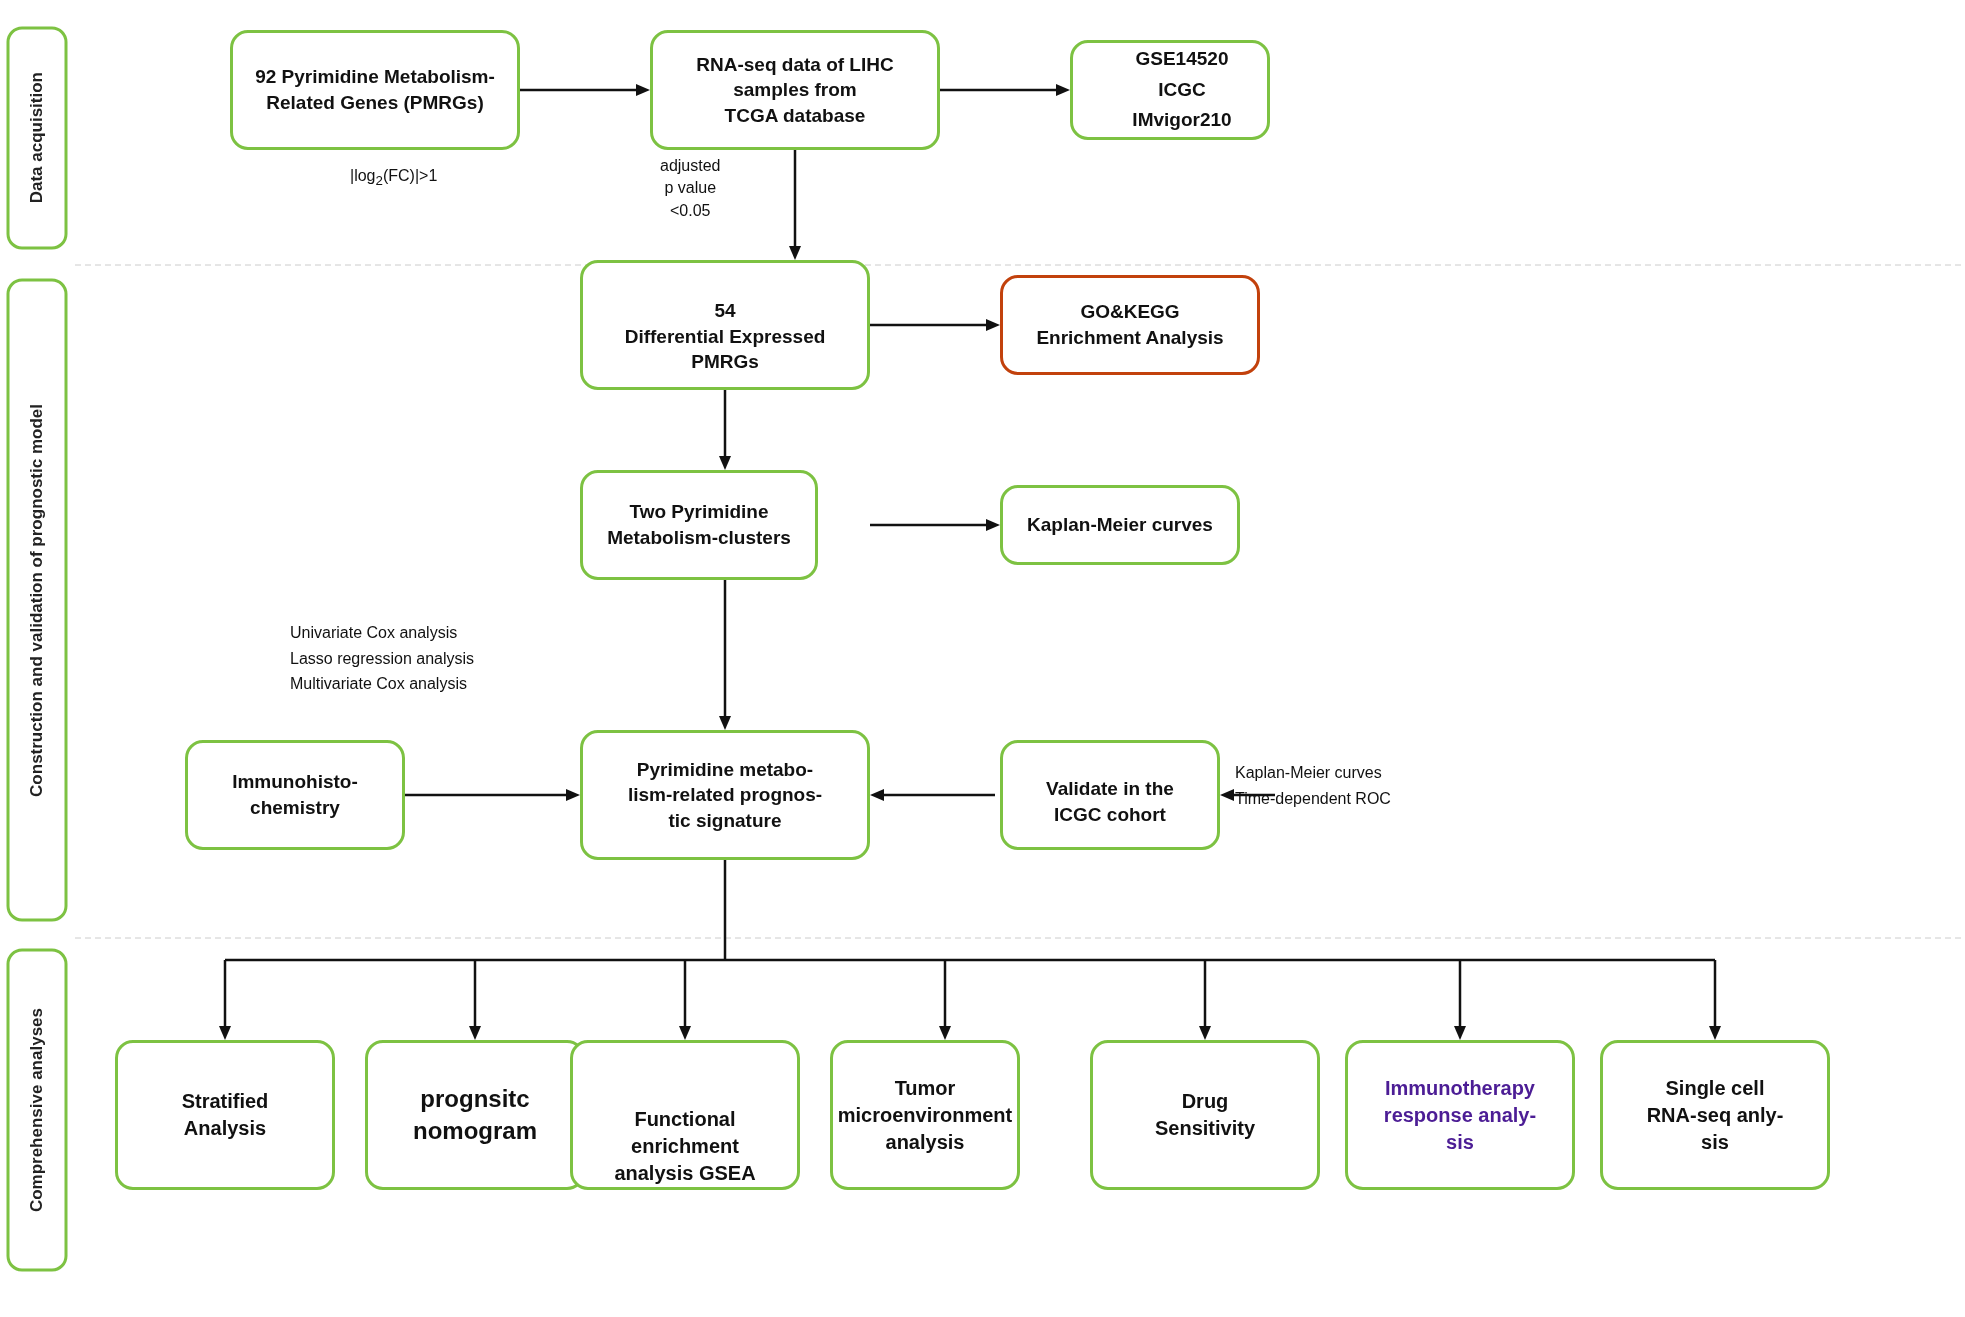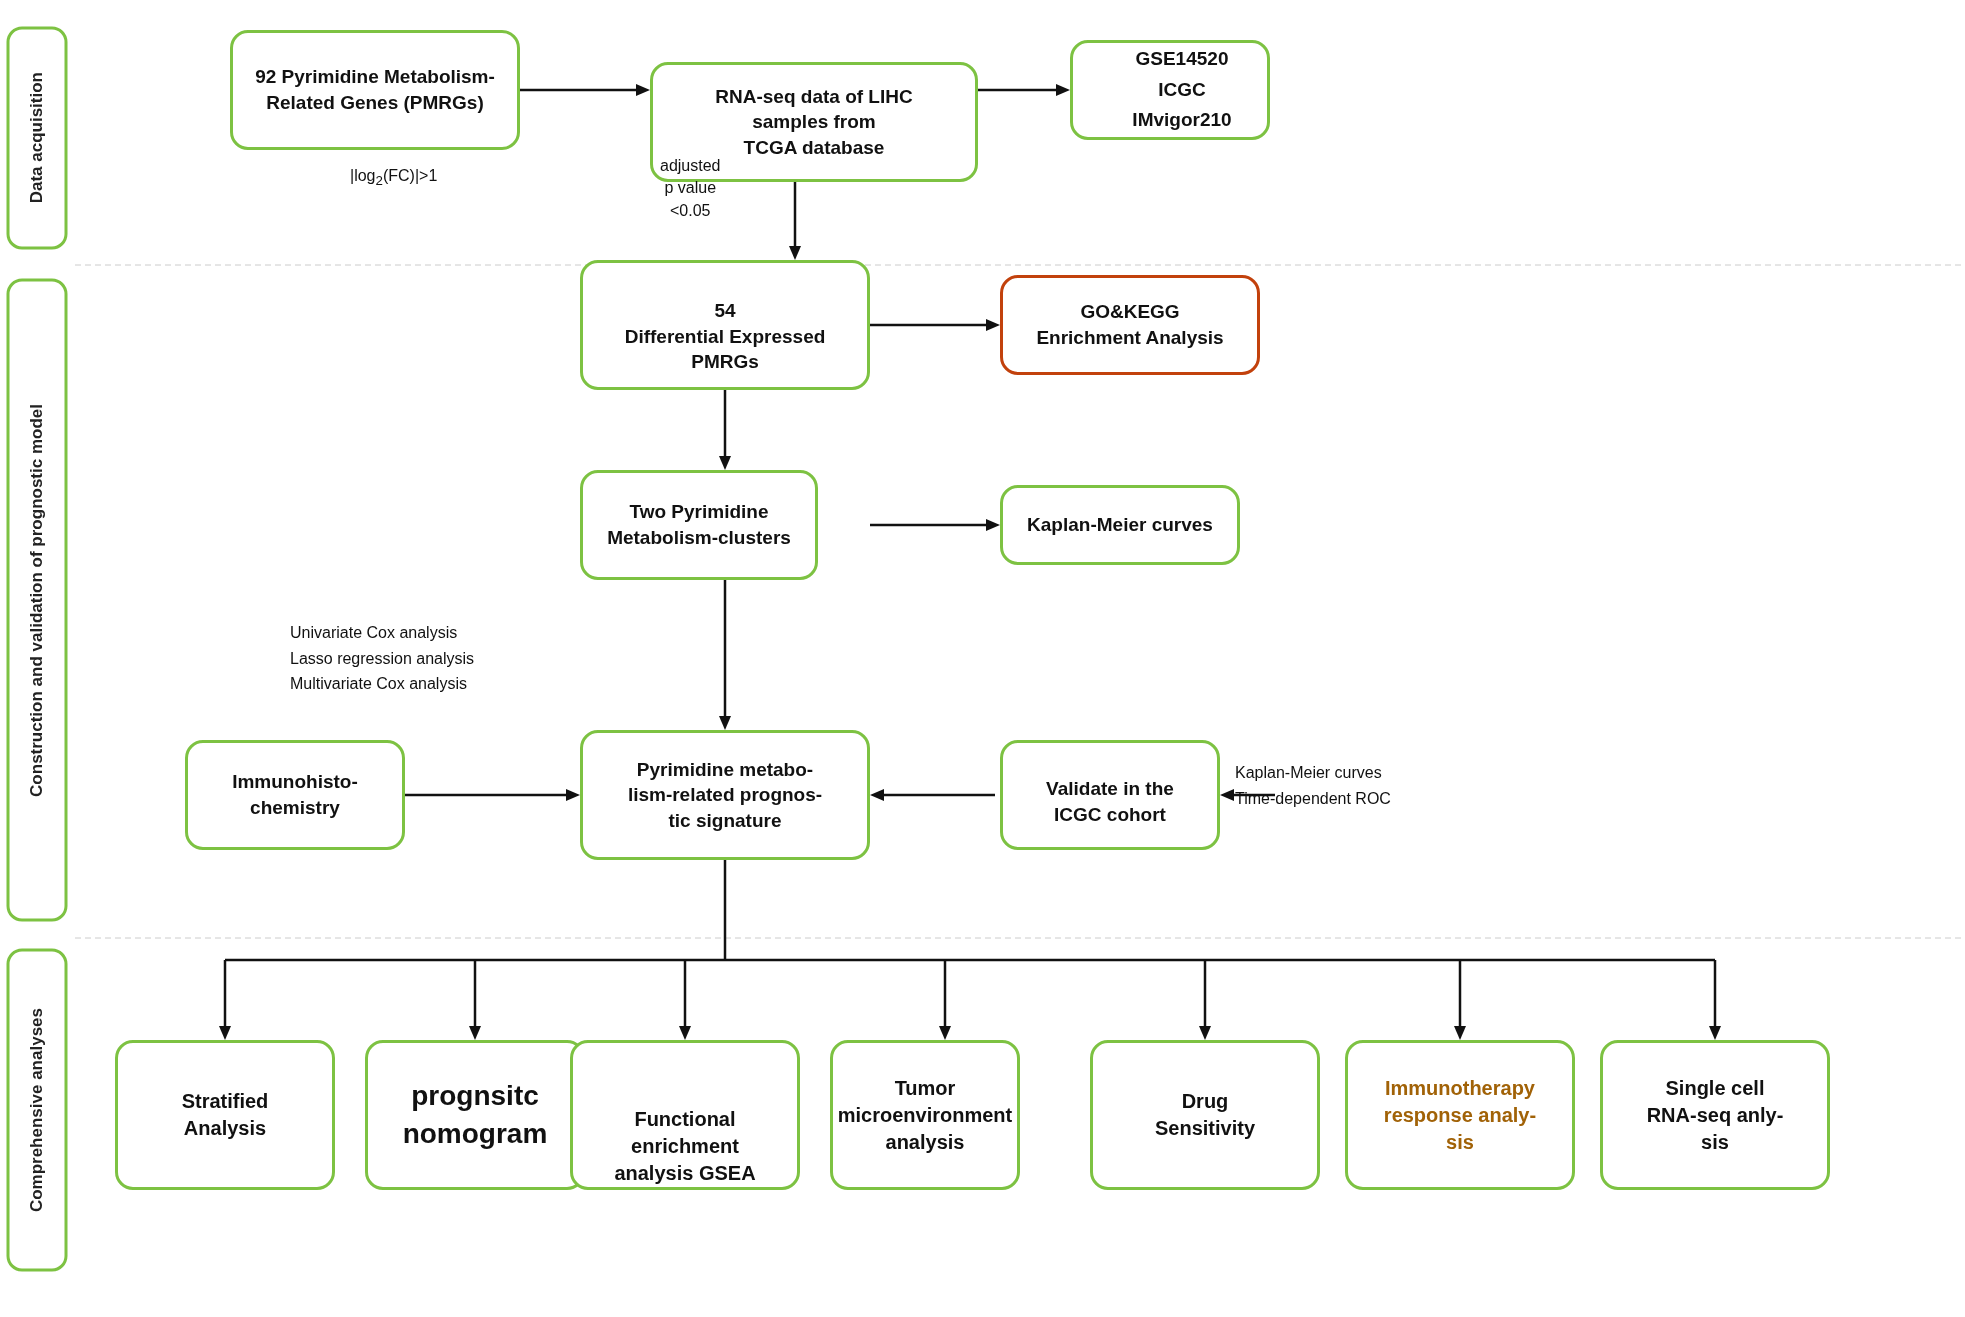--- a/index.html
+++ b/index.html
@@ -119,21 +119,21 @@
     </div>
 
     <div style="position:absolute; left:8px; top:950px; width:58px; height:320px; display:flex; align-items:center; justify-content:center;">
       <span style="writing-mode:vertical-rl; transform:rotate(180deg); font-size:17px; font-weight:bold; color:#222; text-align:center; line-height:1.2;">Comprehensive analyses</span>
     </div>
 
     <div style="position:absolute; left:230px; top:30px; width:290px; height:120px; background:#fff; border:3px solid #7dc242; border-radius:18px; display:flex; align-items:center; justify-content:center; text-align:center;">
       <span style="font-size:19px; font-weight:bold; color:#111; line-height:1.35;">92 Pyrimidine Metabolism-<br>Related Genes (PMRGs)</span>
     </div>
 
-    <div style="position:absolute; left:650px; top:30px; width:328px; height:120px; background:#fff; border:3px solid #7dc242; border-radius:18px; display:flex; align-items:center; justify-content:center; text-align:center;margin-top:32px;">
+    <div style="position:absolute; left:650px; top:30px; width:290px; height:120px; background:#fff; border:3px solid #7dc242; border-radius:18px; display:flex; align-items:center; justify-content:center; text-align:center;">
       <span style="font-size:19px; font-weight:bold; color:#111; line-height:1.35;">RNA-seq data of LIHC<br>samples from<br>TCGA database</span>
     </div>
 
     <div style="position:absolute; left:1070px; top:40px; width:200px; height:100px; background:#fff; border:3px solid #7dc242; border-radius:18px; display:flex; align-items:center; justify-content:center; text-align:center;padding-left:24px;">
       <span style="font-size:19px; font-weight:bold; color:#111; line-height:1.6;">GSE14520<br>ICGC<br>IMvigor210</span>
     </div>
 
     <div style="position:absolute; left:350px; top:165px; font-size:16px; color:#111; text-align:center; line-height:1.4;">
       <span>|log<sub>2</sub>(FC)|&gt;1</span>
     </div>
@@ -176,37 +176,37 @@
 
     <div style="position:absolute; left:1235px; top:760px; font-size:16px; color:#111; line-height:1.6; text-align:left;">
       <span>Kaplan-Meier curves<br>Time-dependent ROC</span>
     </div>
 
     <div style="position:absolute; left:115px; top:1040px; width:220px; height:150px; background:#fff; border:3px solid #7dc242; border-radius:18px; display:flex; align-items:center; justify-content:center; text-align:center;">
       <span style="font-size:20px; font-weight:bold; color:#111; line-height:1.35;">Stratified<br>Analysis</span>
     </div>
 
     <div style="position:absolute; left:365px; top:1040px; width:220px; height:150px; background:#fff; border:3px solid #7dc242; border-radius:18px; display:flex; align-items:center; justify-content:center; text-align:center;">
-      <span style="font-size:28px; font-weight:bold; color:#111; line-height:1.35;">prognsitc<br>nomogram</span>
+      <span style="font-size:24px; font-weight:bold; color:#111; line-height:1.35;">prognsitc<br>nomogram</span>
     </div>
 
     <div style="position:absolute; left:570px; top:1040px; width:230px; height:150px; background:#fff; border:3px solid #7dc242; border-radius:18px; display:flex; align-items:flex-end; justify-content:center; text-align:center;">
       <span style="font-size:20px; font-weight:bold; color:#111; line-height:1.35;">Functional<br>enrichment<br>analysis GSEA</span>
     </div>
 
     <div style="position:absolute; left:830px; top:1040px; width:190px; height:150px; background:#fff; border:3px solid #7dc242; border-radius:18px; display:flex; align-items:center; justify-content:center; text-align:center;">
       <span style="font-size:20px; font-weight:bold; color:#111; line-height:1.35;">Tumor<br>microenvironment<br>analysis</span>
     </div>
 
     <div style="position:absolute; left:1090px; top:1040px; width:230px; height:150px; background:#fff; border:3px solid #7dc242; border-radius:18px; display:flex; align-items:center; justify-content:center; text-align:center;">
       <span style="font-size:20px; font-weight:bold; color:#111; line-height:1.35;">Drug<br>Sensitivity</span>
     </div>
 
     <div style="position:absolute; left:1345px; top:1040px; width:230px; height:150px; background:#fff; border:3px solid #7dc242; border-radius:18px; display:flex; align-items:center; justify-content:center; text-align:center;">
-      <span style="font-size:20px; font-weight:bold; color:#a16207; line-height:1.35;">Immunotherapy<br>response analy-<br>sis</span>
+      <span style="font-size:20px; font-weight:bold; color:#4c1d95; line-height:1.35;">Immunotherapy<br>response analy-<br>sis</span>
     </div>
 
     <div style="position:absolute; left:1600px; top:1040px; width:230px; height:150px; background:#fff; border:3px solid #7dc242; border-radius:18px; display:flex; align-items:center; justify-content:center; text-align:center;">
       <span style="font-size:20px; font-weight:bold; color:#111; line-height:1.35;">Single cell<br>RNA-seq anly-<br>sis</span>
     </div>
 
   </div>
 </div>
 
 </body></html>

